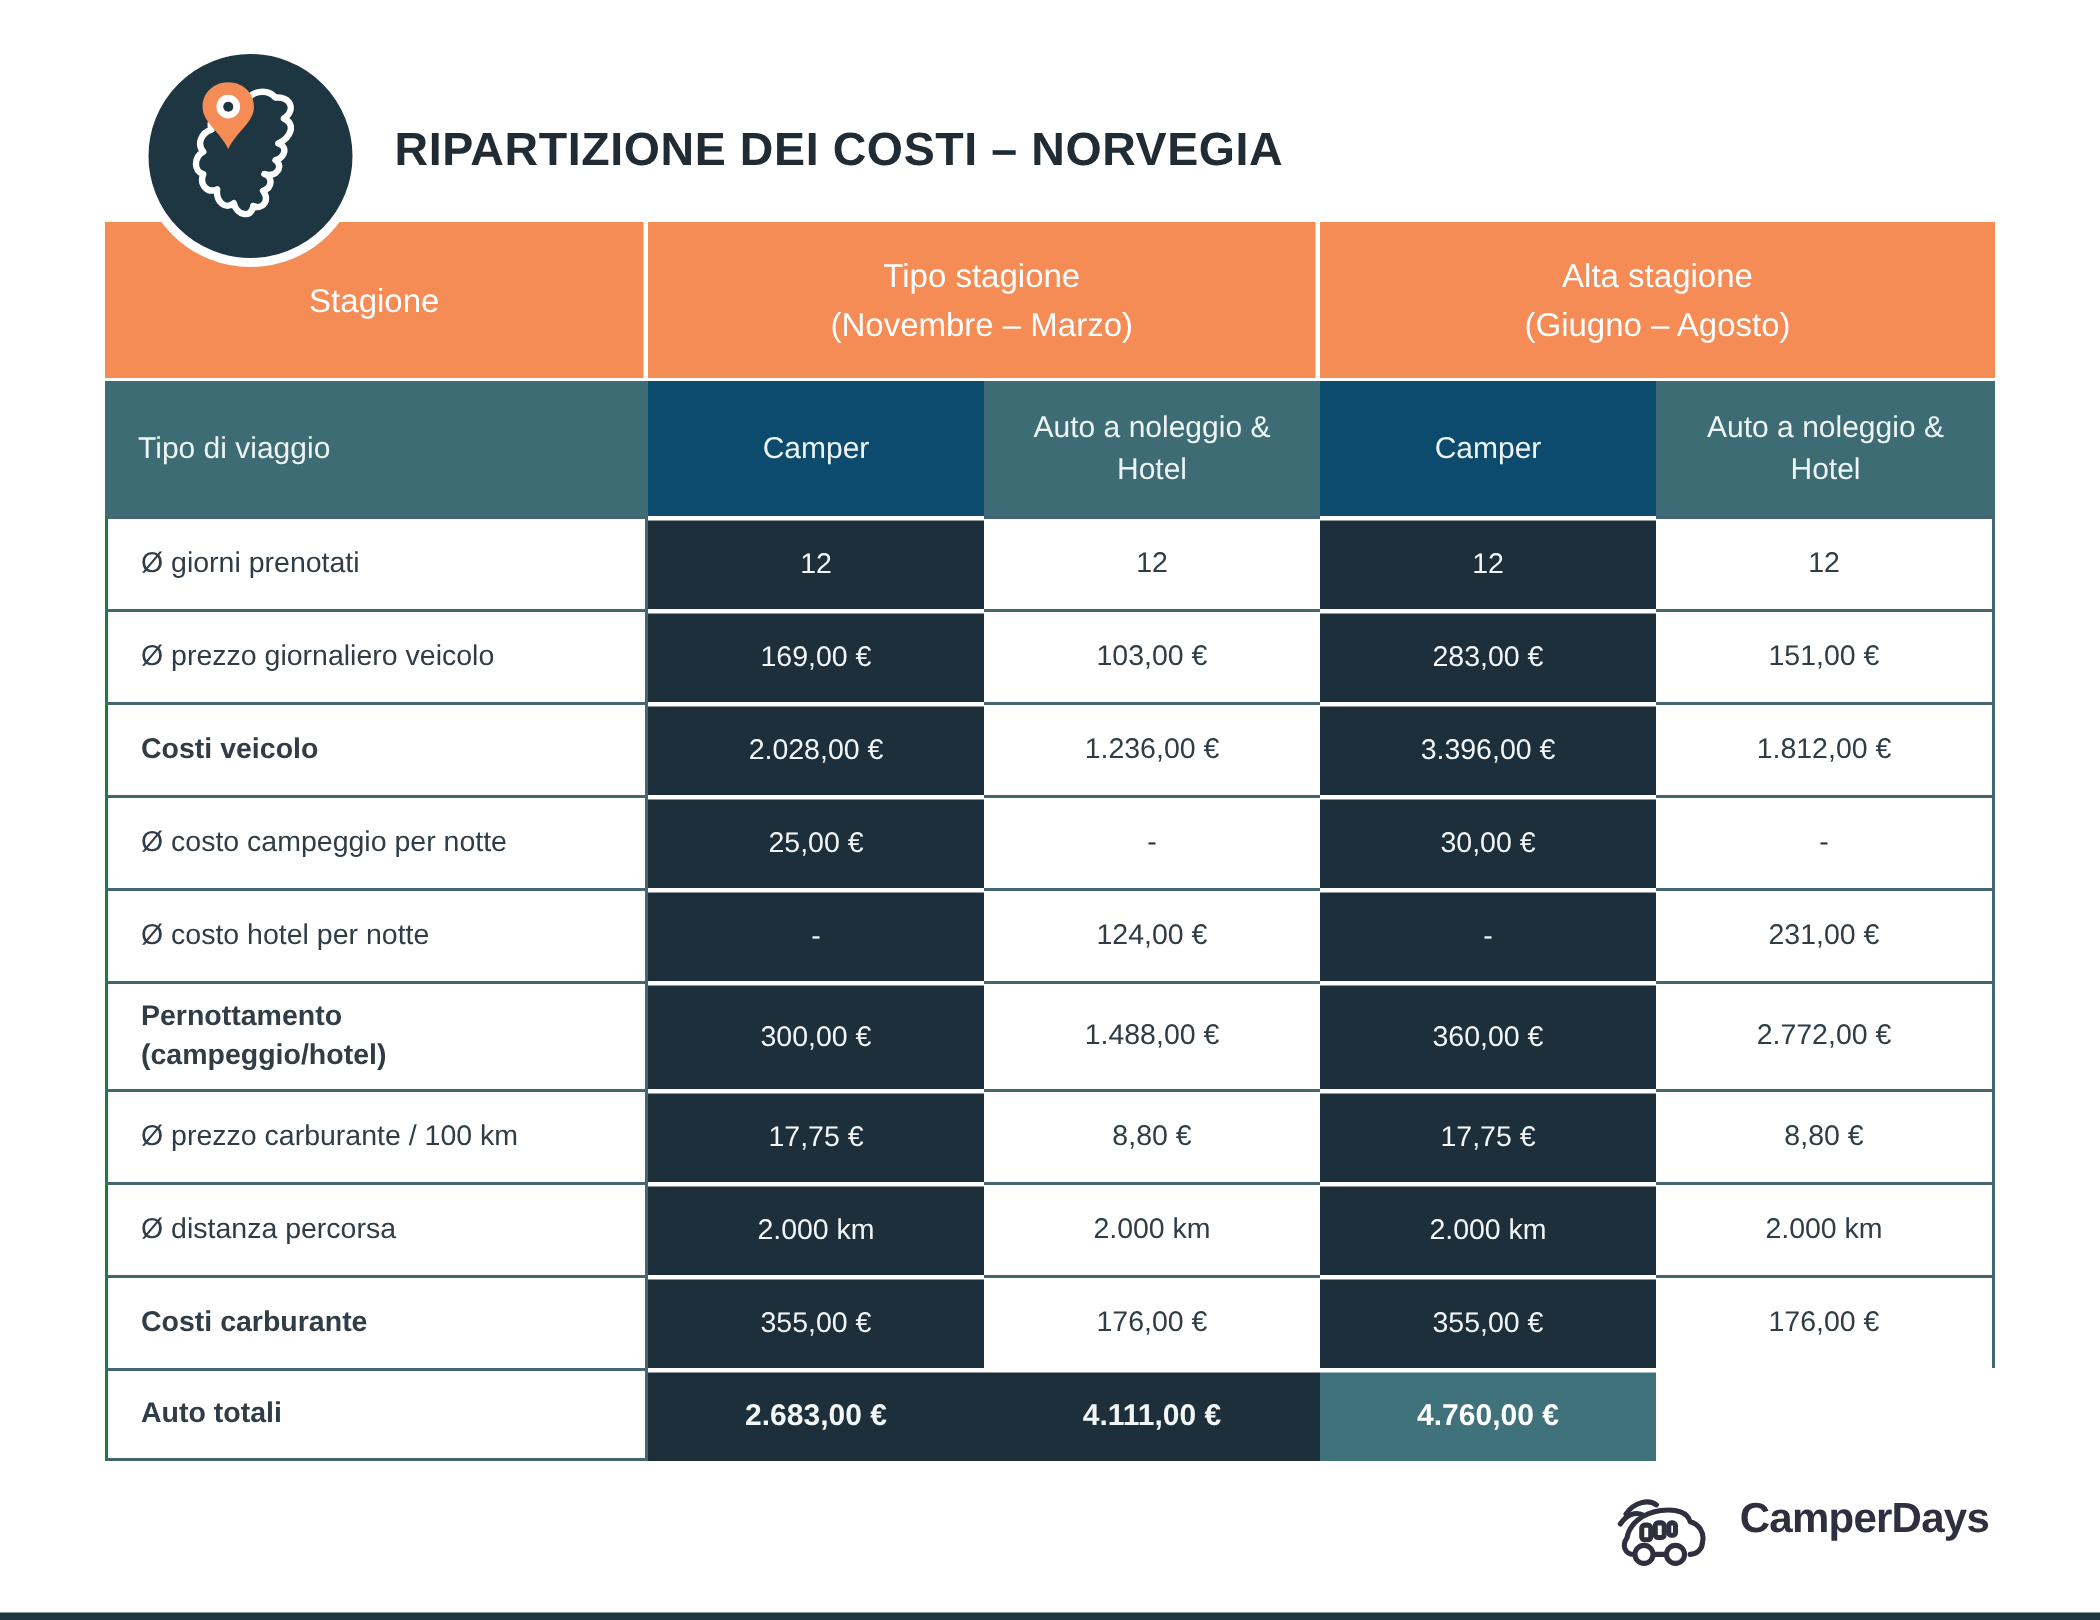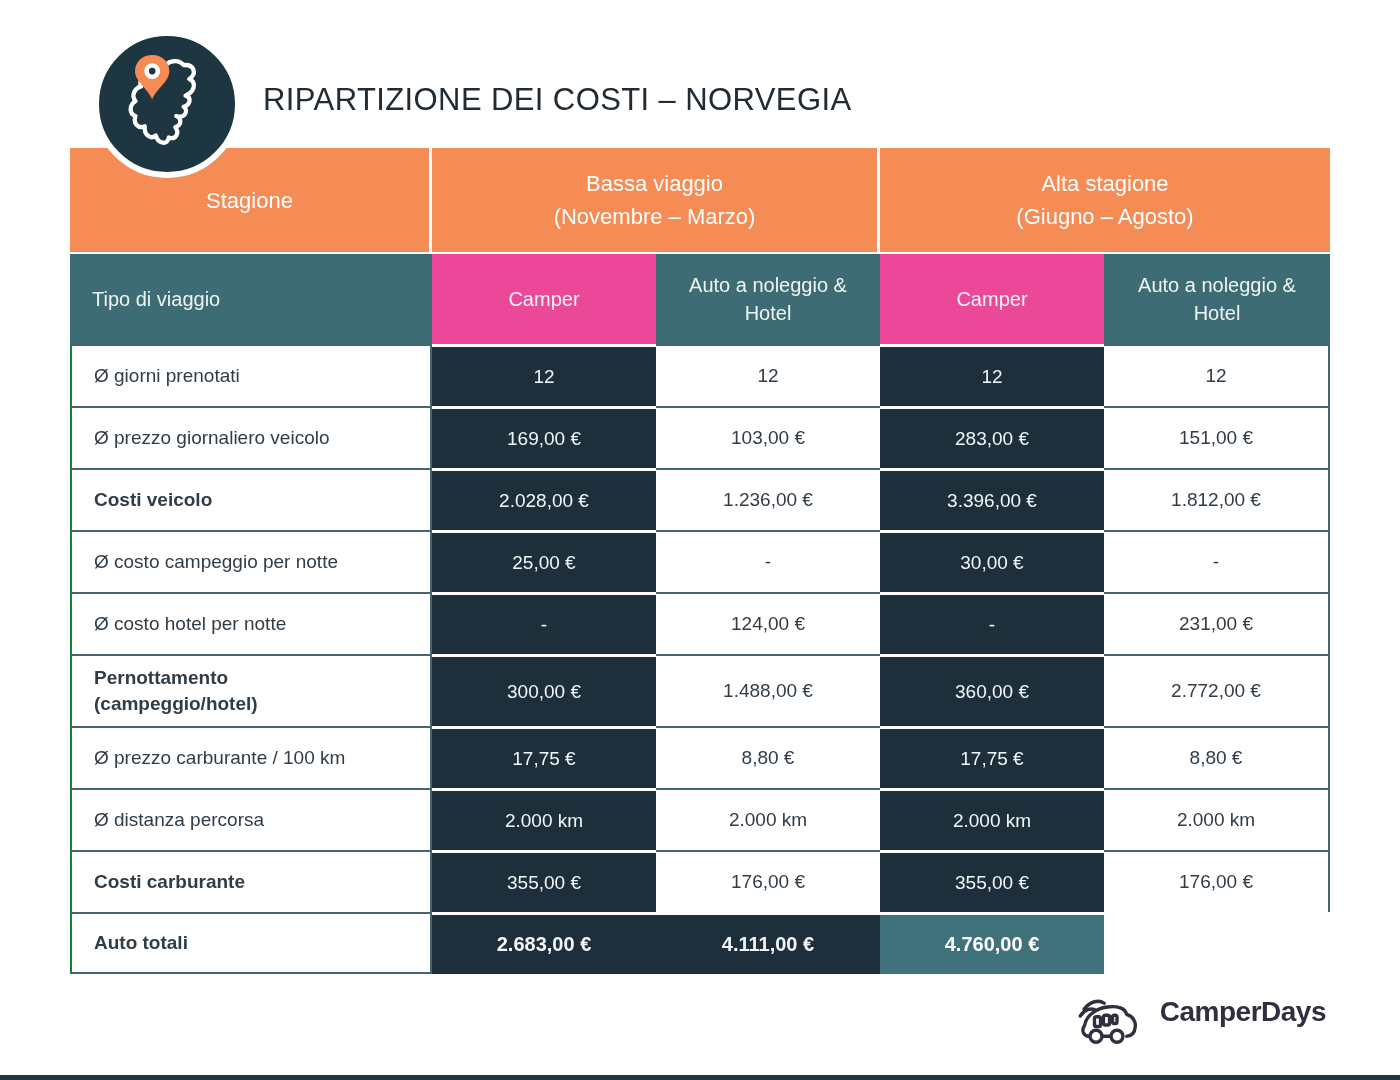--- a/index.html
+++ b/index.html
@@ -1,36 +1,36 @@
 <!DOCTYPE html>
 <html><head>
 <meta charset="utf-8">
 <style>
   html,body{margin:0;padding:0;background:#e8e8e8;}
   .page{position:relative;width:1400px;height:1080px;background:#ffffff;overflow:hidden;
         font-family:"Liberation Sans","DejaVu Sans",sans-serif;}
   
   .logo-circle{position:absolute;left:93px;top:30px;width:136px;height:136px;border-radius:50%;
         background:#1D3642;border:6px solid #ffffff;z-index:3;display:flex;align-items:center;justify-content:center;}
-  .page-title{position:absolute;left:263px;top:82px;font-size:31px;font-weight:400;color:#212B33;letter-spacing:.4px;}
+  .page-title{position:absolute;left:263px;top:82px;font-size:31px;font-weight:700;color:#212B33;letter-spacing:.4px;}
   
   .cost-table{position:absolute;left:70px;top:148px;width:1260px;}
   .trow{display:grid;grid-template-columns:362px 224px 224px 224px 226px;}
   .trow>div{box-sizing:border-box;display:flex;align-items:center;}
   
   .hrow1{height:104px;border-bottom:2px solid #fff;}
   .h1{background:#F58B55;color:#fff;font-size:22px;justify-content:center;text-align:center;line-height:1.5;}
   .h1.sep{border-right:3px solid #fff;}
   .h1.span2{grid-column:span 2;}
   
   .hrow2{height:90px;}
   .h2t{background:#3E6C74;color:#eef4f4;font-size:20px;}
   .h2t.lab{padding-left:22px;}
   .h2t.mid{justify-content:center;text-align:center;line-height:1.4;padding:0 30px;}
-  .h2d{background:#ec4899;color:#eef4f4;font-size:20px;justify-content:center;}
+  .h2d{background:#0c4a6e;color:#eef4f4;font-size:20px;justify-content:center;}
   
   .drow{height:62px;}
   .drow.tall{height:72px;}
   .lbl{background:#fff;color:#303C46;font-size:19px;padding-left:22px;
        border-left:2px solid #15803d;border-right:2px solid #44666E;border-top:2px solid #44666E;line-height:1.35;}
   .last .lbl{border-bottom:2px solid #44666E;}
   .bold .lbl{font-weight:bold;}
   .wrap2{max-width:250px;display:block;align-self:center;}
   .dk{background:#1C2F3A;color:#f2f6f7;font-size:19px;justify-content:center;border-top:3px solid #fff;}
   .lt{background:#fff;color:#303C46;font-size:19px;justify-content:center;border-top:2px solid #44666E;}
@@ -65,21 +65,21 @@
   <div class="page-title">RIPARTIZIONE DEI COSTI – NORVEGIA</div>
 
   <div class="cost-table">
 
     <div class="trow hrow1">
       <div class="h1 sep">
         <span>Stagione</span>
       </div>
       <div class="h1 sep span2">
         <span>
-          <span>Bassa viaggio</span><br>
+          <span>Tipo stagione</span><br>
           <span>(Novembre – Marzo)</span>
         </span>
       </div>
       <div class="h1 span2">
         <span>
           <span>Alta stagione</span><br>
           <span>(Giugno – Agosto)</span>
         </span>
       </div>
     </div>

